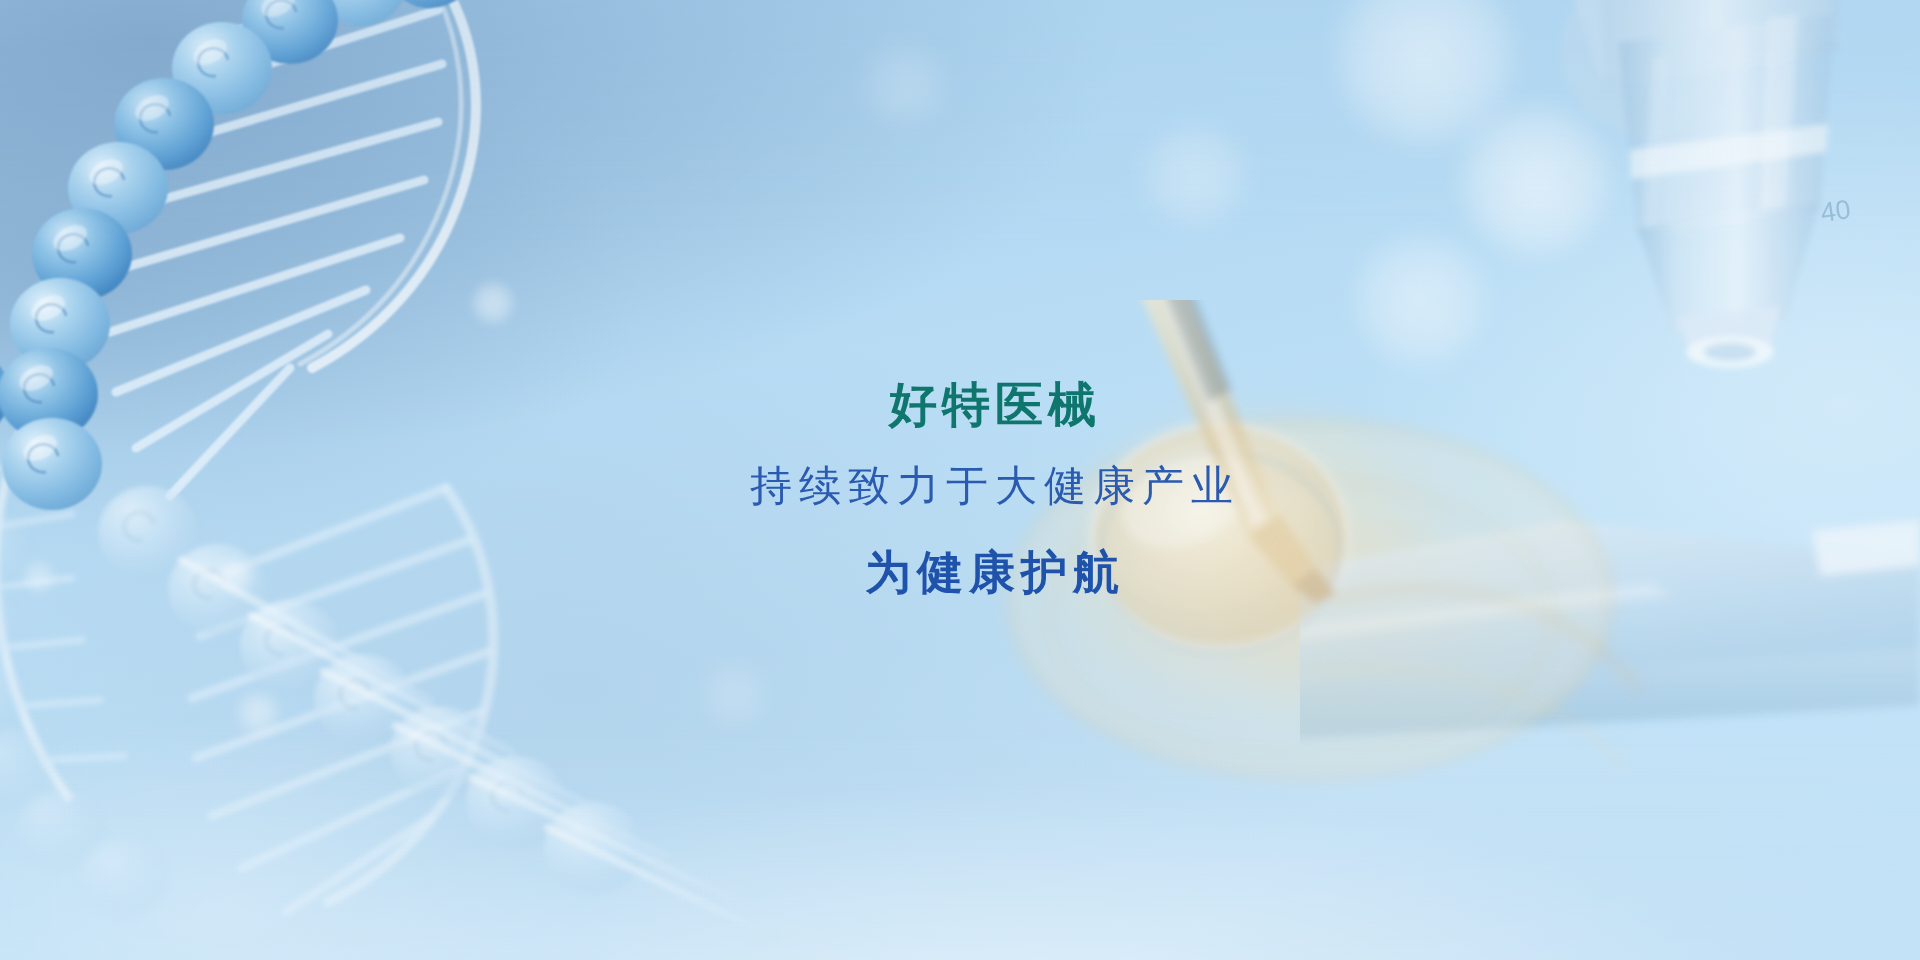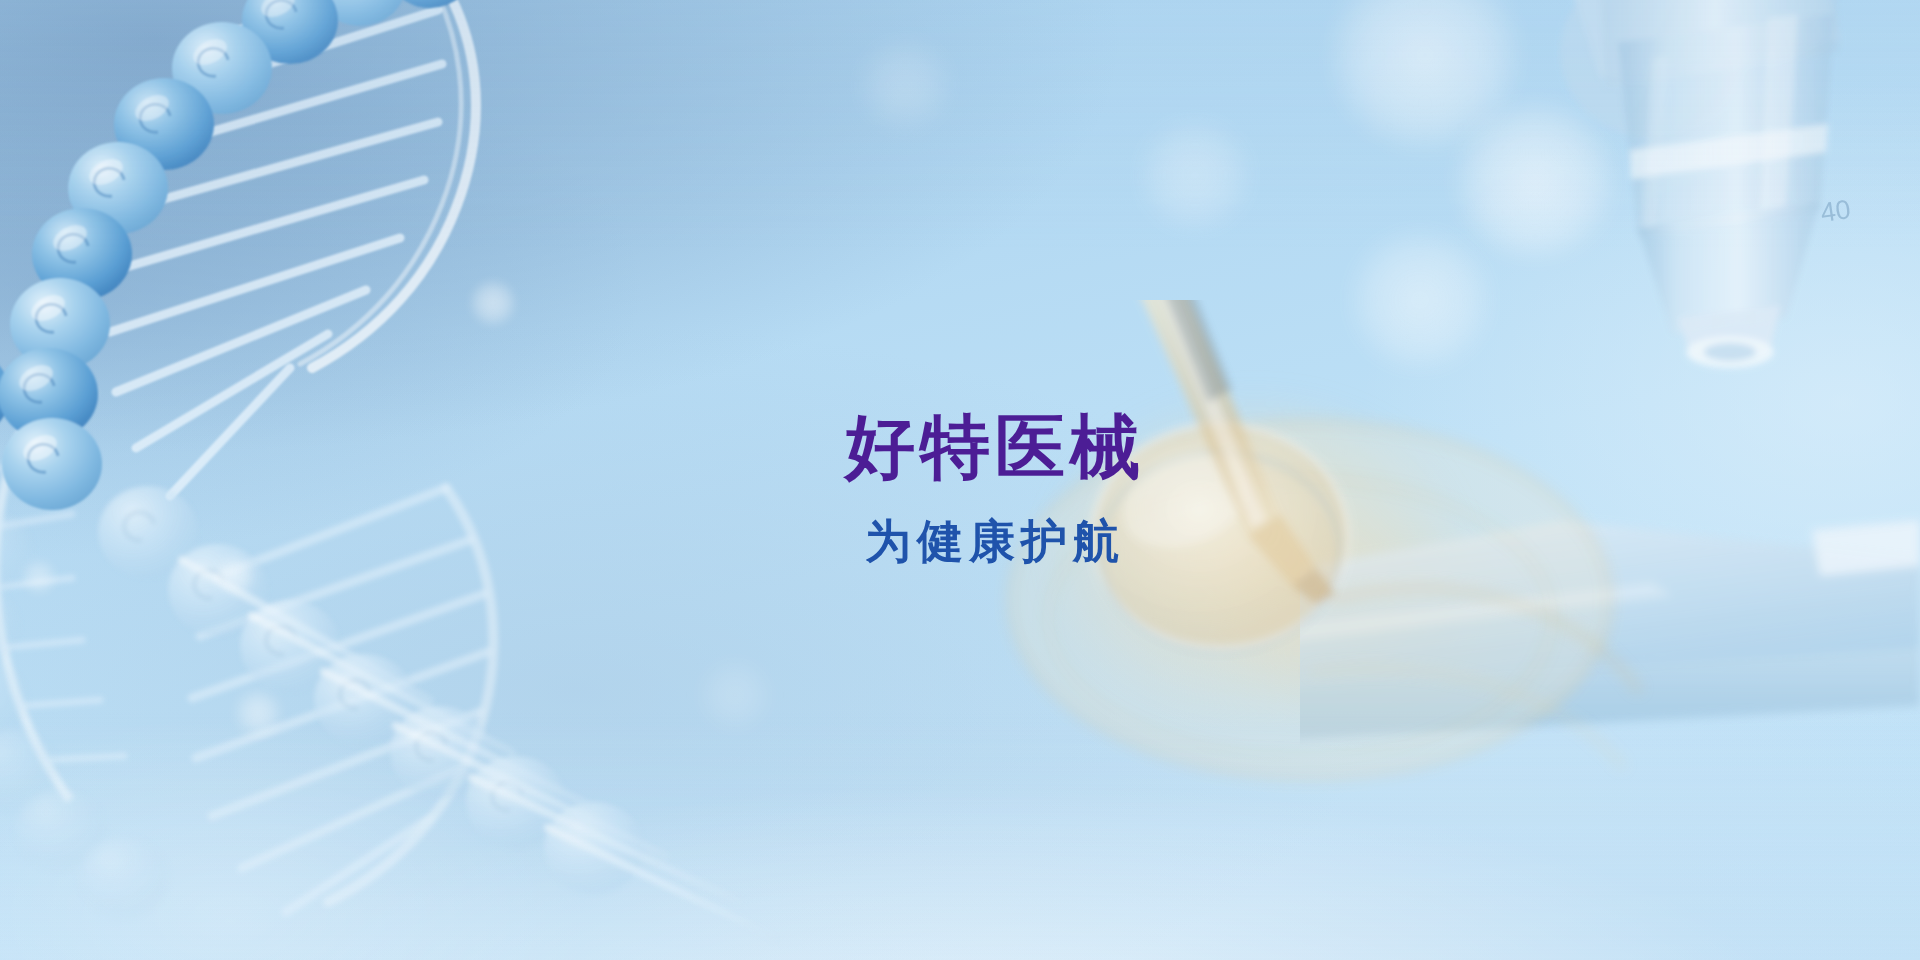--- a/index.html
+++ b/index.html
@@ -120,23 +120,23 @@
     align-items: center;
     justify-content: center;
     padding-left: 70px;
     box-sizing: border-box;
   }
   .copy-inner {
     text-align: center;
     transform: translateY(16px);
   }
   .title {
-    font-size: 70px;
+    font-size: 48px;
     font-weight: bold;
-    color: #4c1d95;
+    color: #0f766e;
     letter-spacing: 5px;
     line-height: 1;
     margin: 0 0 36px 0;
     white-space: nowrap;
   }
   .subtitle {
     font-size: 42px;
     font-weight: normal;
     color: #2a5bb0;
     letter-spacing: 7px;
@@ -464,17 +464,18 @@
   <div class="bokeh b7"></div>
   <div class="bokeh b8"></div>
   <div class="bokeh b9"></div>
   <div class="bokeh b10"></div>
 
   <div class="bg-wash"></div>
 
   <div class="copy">
     <div class="copy-inner">
       <h1 class="title">好特医械</h1>
+      <p class="subtitle">持续致力于大健康产业</p>
       <p class="tagline">为健康护航</p>
     </div>
   </div>
 
 </div>
 
 </body></html>

